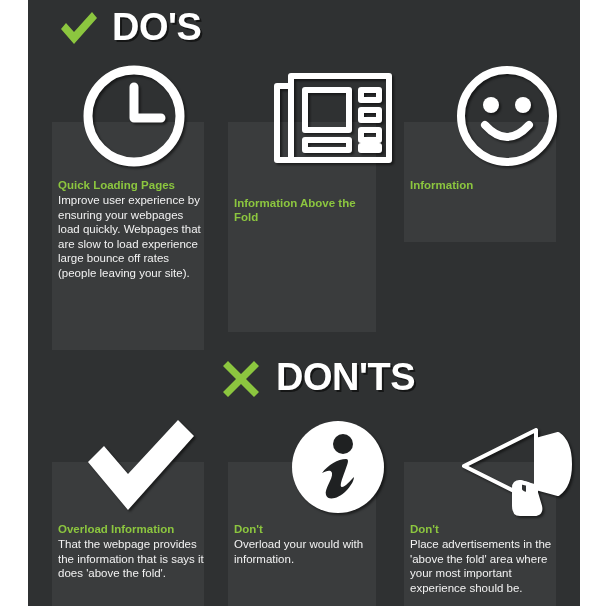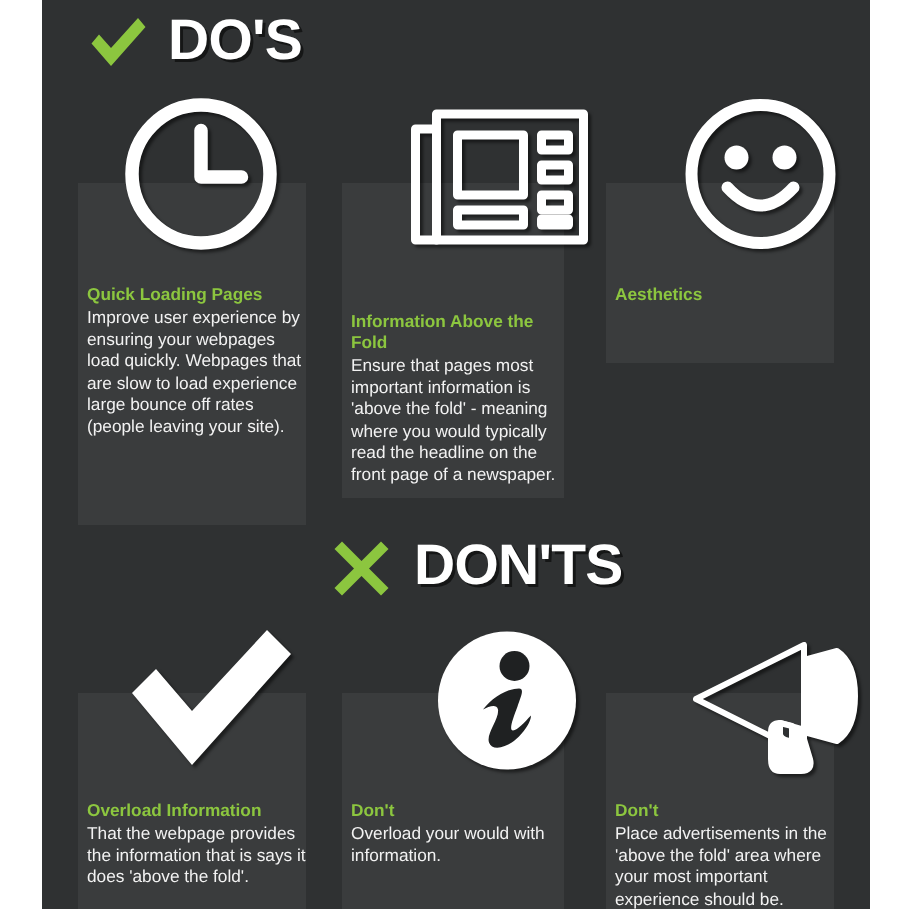--- a/index.html
+++ b/index.html
@@ -60,21 +60,21 @@
   
   .card {
     position: absolute;
     background: #3a3c3d;
   }
   .card-heading {
     color: #8cc63f;
     font-weight: bold;
     font-size: 11.5px;
     line-height: 14px;
-    margin: 12px 0 1px 0;
+    margin: 0 0 1px 0;
   }
   .card-text {
     color: #f2f2f2;
     font-size: 11.5px;
     line-height: 14.5px;
     margin: 0;
   }
 
   
   .icon-wrap {
@@ -141,25 +141,24 @@
       </svg>
     </div>
 
     <div class="text-block" style="left:30px; top:178px; width:150px;">
       <p class="card-heading">Quick Loading Pages</p>
       <p class="card-text">Improve user experience by ensuring your webpages load quickly. Webpages that are slow to load experience large bounce off rates (people leaving your site).</p>
     </div>
 
     <div class="text-block" style="left:206px; top:196px; width:145px;">
       <p class="card-heading">Information Above the Fold</p>
-      <p class="card-text">Ensure that pages most important information is 'above the fold' - meaning where you would typically read the headline on the front page of a newspaper.</p>
     </div>
 
     <div class="text-block" style="left:382px; top:178px; width:148px;">
-      <p class="card-heading">Aesthetics</p>
+      <p class="card-heading">Information</p>
     </div>
 
     <div class="section-header" id="donts-header">
       <span class="mark cross-green">
         <svg width="42" height="42" viewBox="0 0 42 42">
           <path d="M8 3 L21 16 L34 3 L39 8 L26 21 L39 34 L34 39 L21 26 L8 39 L3 34 L16 21 L3 8 Z" fill="#8cc63f"></path>
         </svg>
       </span>
       <span class="section-title">DON'TS</span>
     </div>

